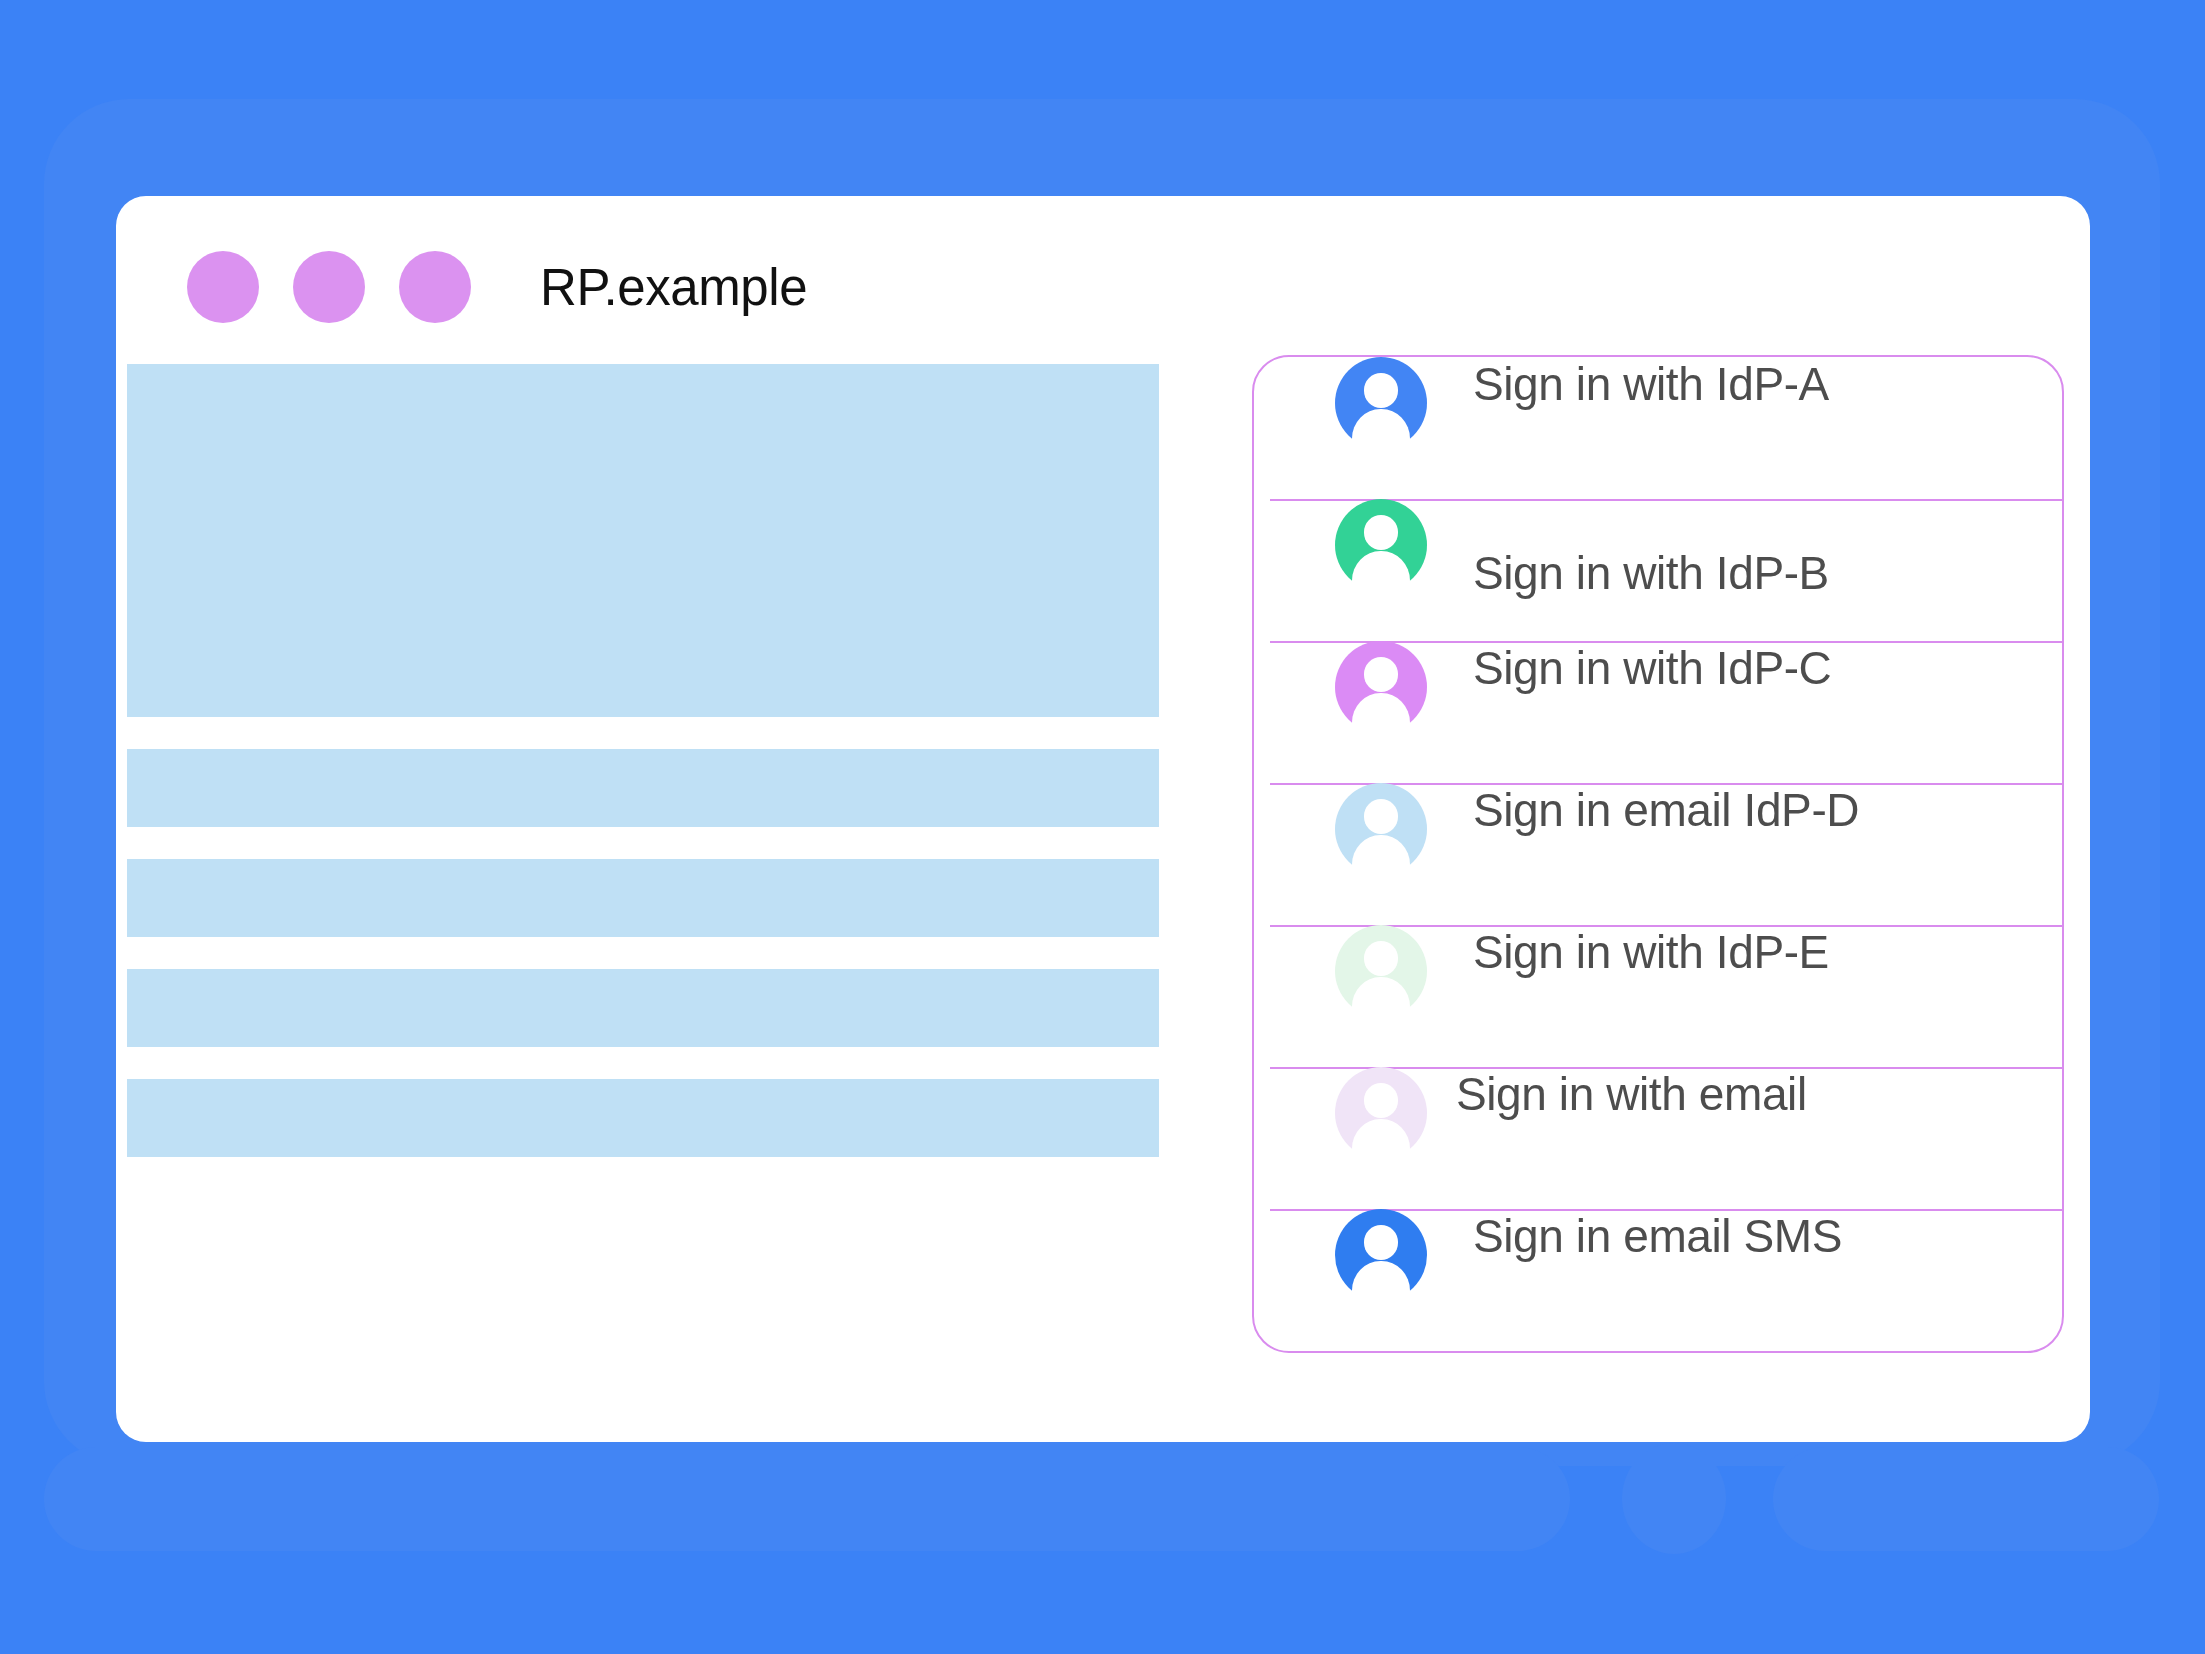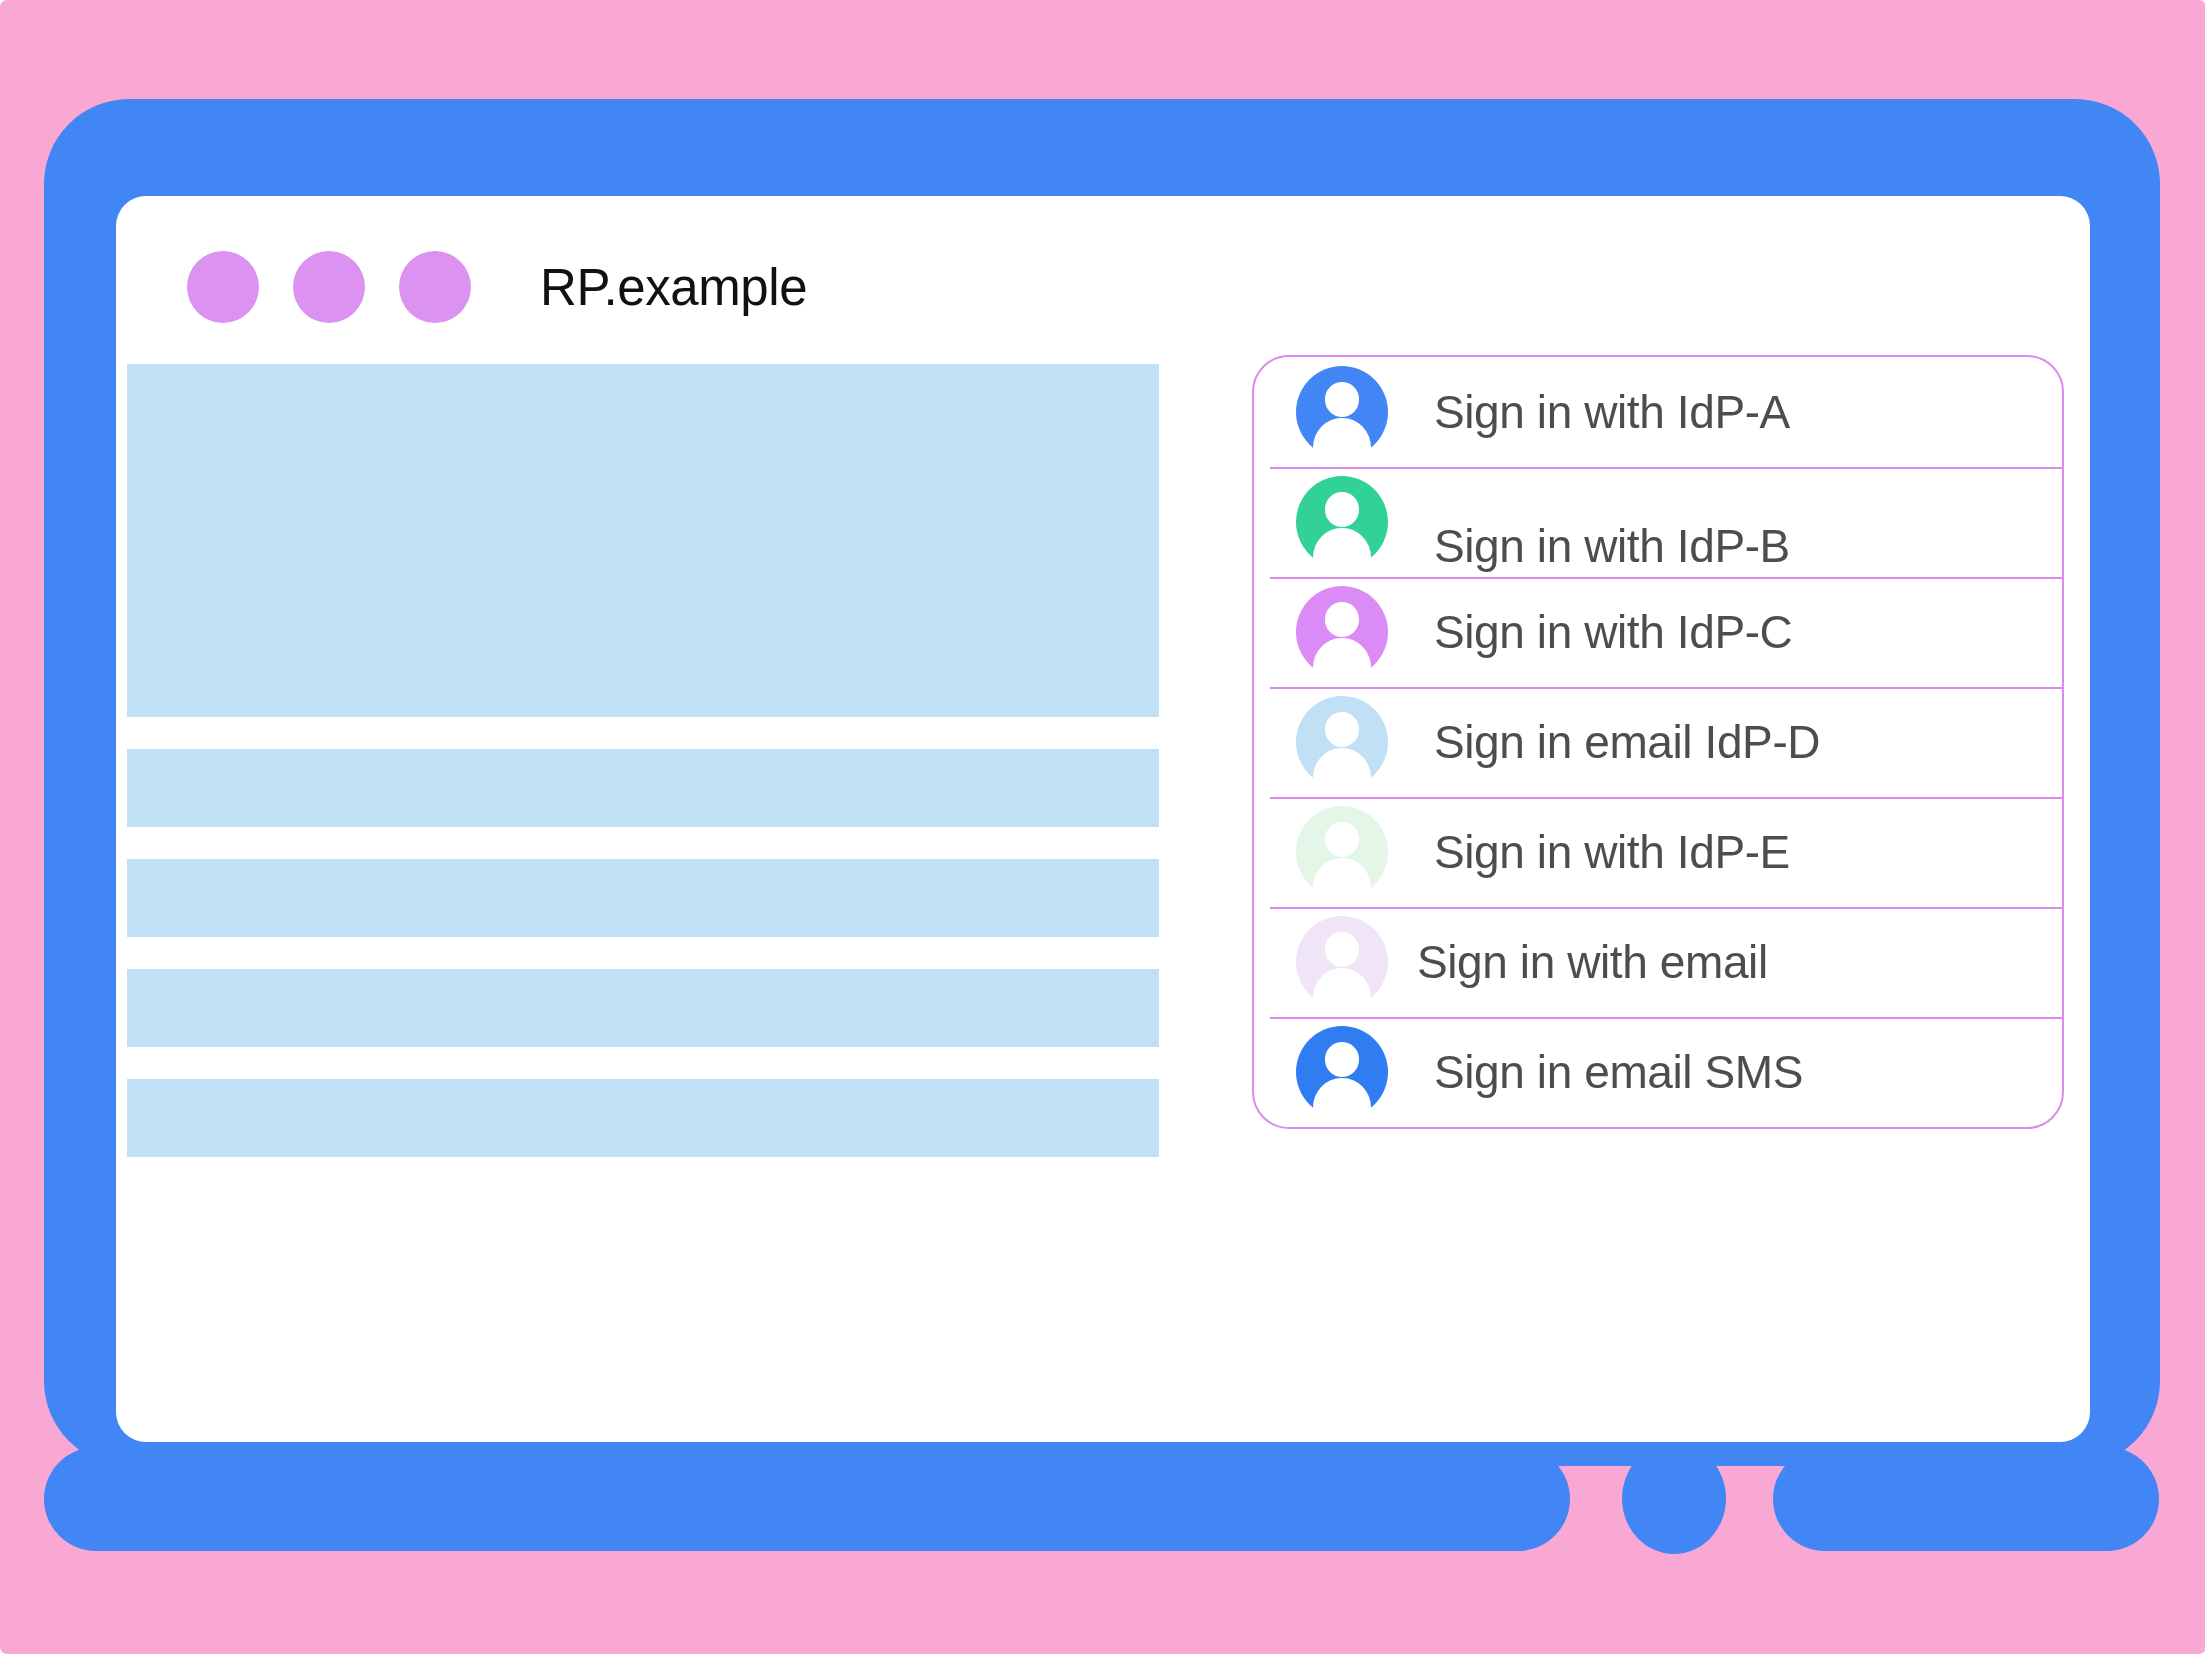--- a/index.html
+++ b/index.html
@@ -12,22 +12,21 @@
     font-family: "Liberation Sans", sans-serif;
     width: 2206px;
     height: 1654px;
     overflow: hidden;
   }
 
   #stage {
     position: relative;
     width: 2206px;
     height: 1654px;
-    background: #f9a8d4;
-    border-radius: 7px;
+    background: #3b82f6;
   }
 
   
   .device-frame {
     position: absolute;
     left: 44px;
     top: 99px;
     width: 2116px;
     height: 1367px;
     background: #4285F4;
@@ -120,23 +119,22 @@
     top: 159px;
     width: 812px;
     border: 2.6px solid #D98CEE;
     border-radius: 37px;
     background: #ffffff;
     box-sizing: border-box;
     overflow: hidden;
   }
   .chooser-row {
     display: flex;
-    align-items: center;
-    height: 110px;
-    padding-left: 42px;
+    height: 142px;
+    padding-left: 81px;
     box-sizing: border-box;
     position: relative;
     background: transparent;
     cursor: pointer;
   }
   .chooser-row + .chooser-row::before {
     content: "";
     position: absolute;
     left: 16px;
     right: 0;

